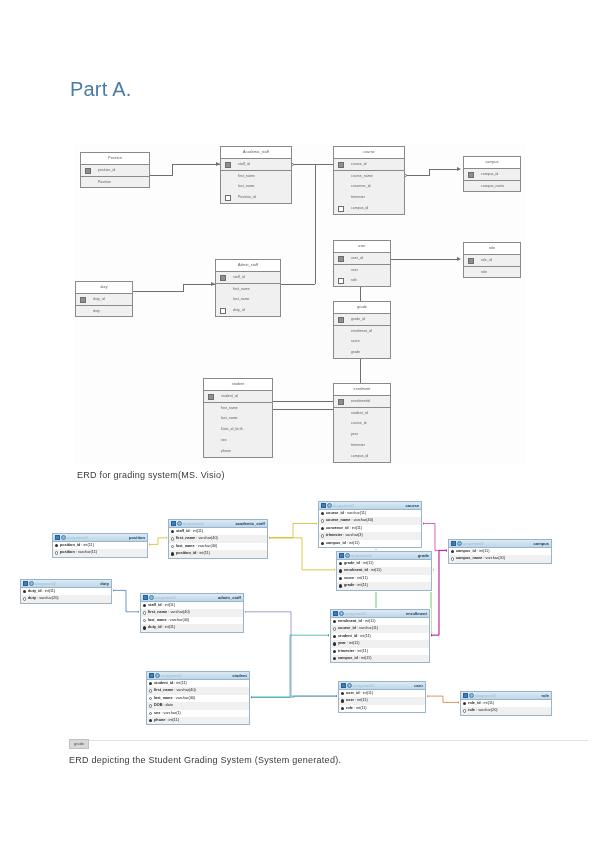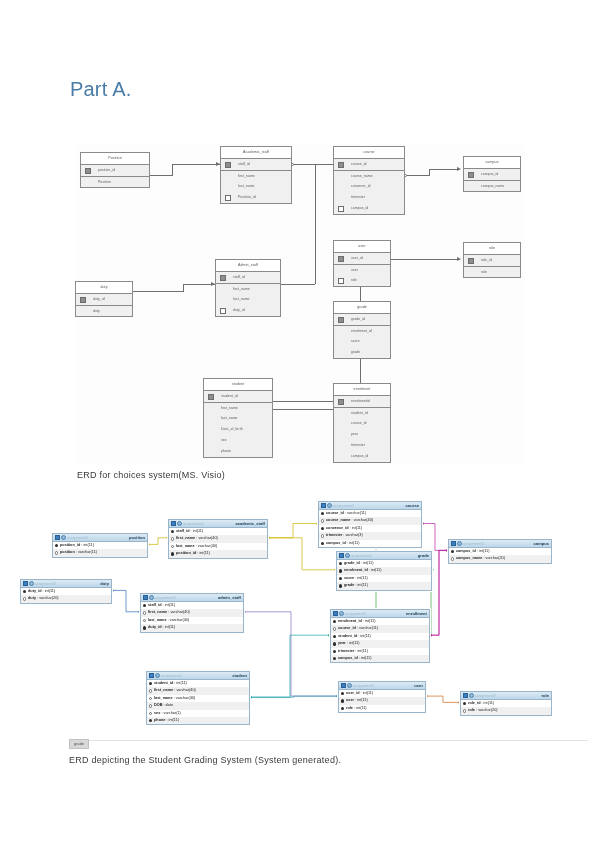--- a/index.html
+++ b/index.html
@@ -215,21 +215,21 @@
         <div class="vh">enrolment</div>
         <div class="vrow"><span class="key"></span><span>enrolmentid</span></div>
         <div class="vrow sep"><span>student_id</span></div>
         <div class="vrow"><span>course_id</span></div>
         <div class="vrow"><span>year</span></div>
         <div class="vrow"><span>trimester</span></div>
         <div class="vrow"><span>campus_id</span></div>
       </div>
     </div>
 
-  <div class="cap cap1">ERD for choices system(MS. Visio)</div>
+  <div class="cap cap1">ERD for grading system(MS. Visio)</div>
 
   <div class="fig2" id="fig2">
     <svg class="wires" id="wires">
         <path d="M140,49.4 L150,49.4 L150,42.8 L160,42.8" stroke="#c8b400" stroke-width="0.7" fill="none"></path>
         <circle cx="140" cy="49.4" r="1.6" fill="#c8b400"></circle>
         <circle cx="160" cy="42.8" r="1.6" fill="#c8b400"></circle>
         <path d="M104,95.4 L118,95.4 L118,116.8 L132,116.8" stroke="#2f6fb8" stroke-width="0.7" fill="none"></path>
         <circle cx="104" cy="95.4" r="1.6" fill="#2f6fb8"></circle>
         <circle cx="132" cy="116.8" r="1.6" fill="#2f6fb8"></circle>
         <path d="M260,42.8 L285,42.8 L285,28.5 L310,28.5" stroke="#c8b400" stroke-width="0.7" fill="none"></path>

